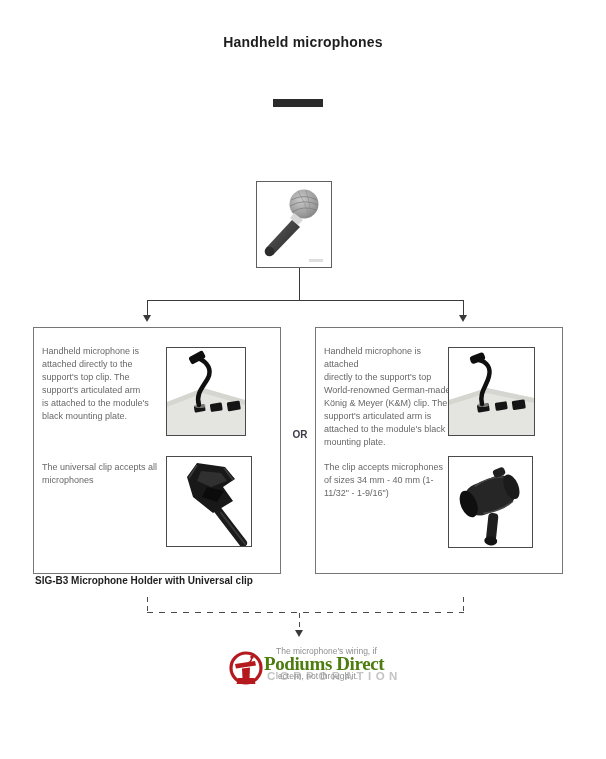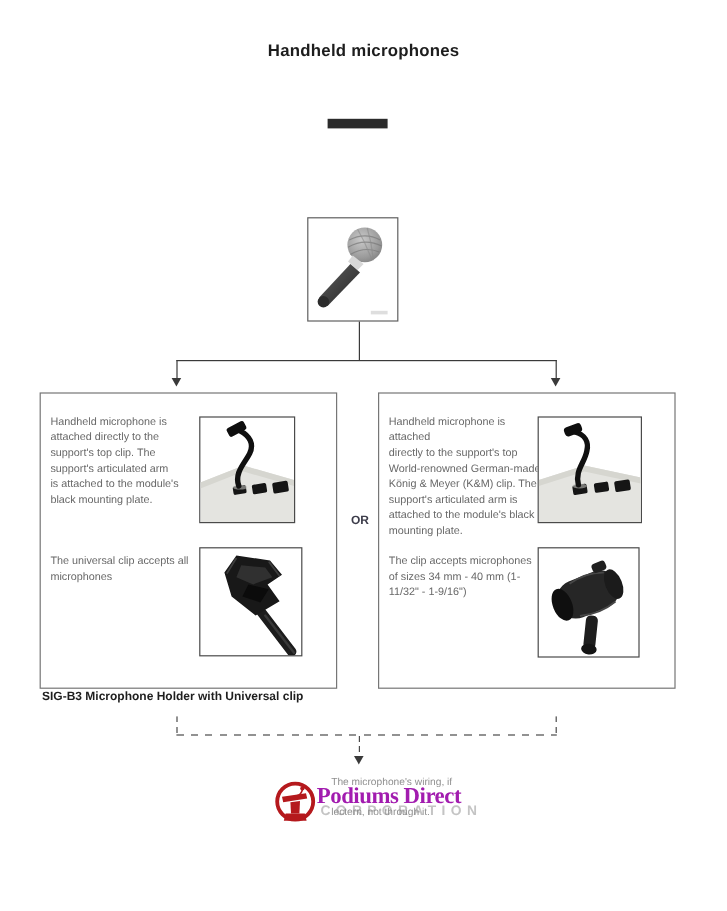--- a/index.html
+++ b/index.html
@@ -43,21 +43,21 @@
     top:575px;font-size:10px;font-weight:bold;color:#1f1f1f;text-align:center;
   }
   .dash-v{width:1px;background:repeating-linear-gradient(180deg,#4a4a4a 0 5px,transparent 5px 9px);}
   .dash-h{height:1px;background:repeating-linear-gradient(90deg,#4a4a4a 0 6px,transparent 6px 12px);}
   .footer-note{
     left:258px;top:645px;width:130px;font-size:8.5px;line-height:12.5px;
     color:#8f8f8f;white-space:pre-line;z-index:2;margin-left:18px;
   }
   .logo-wordmark{
     left:264px;top:653px;font-family:"Liberation Serif", serif;font-weight:bold;
-    font-size:19px;color:#a21caf;letter-spacing:-.4px;z-index:3;
+    font-size:19px;color:#4d7c0f;letter-spacing:-.4px;z-index:3;
   }
   .logo-subtext{
     left:267px;top:670px;font-size:11.5px;color:#c4c4c4;letter-spacing:4.5px;z-index:1;
     font-family:"Liberation Sans", sans-serif;
     font-weight:bold;
   }
   .logo-icon{left:225px;top:648px;z-index:3;}
   svg{display:block;}
 </style>
 </head>

